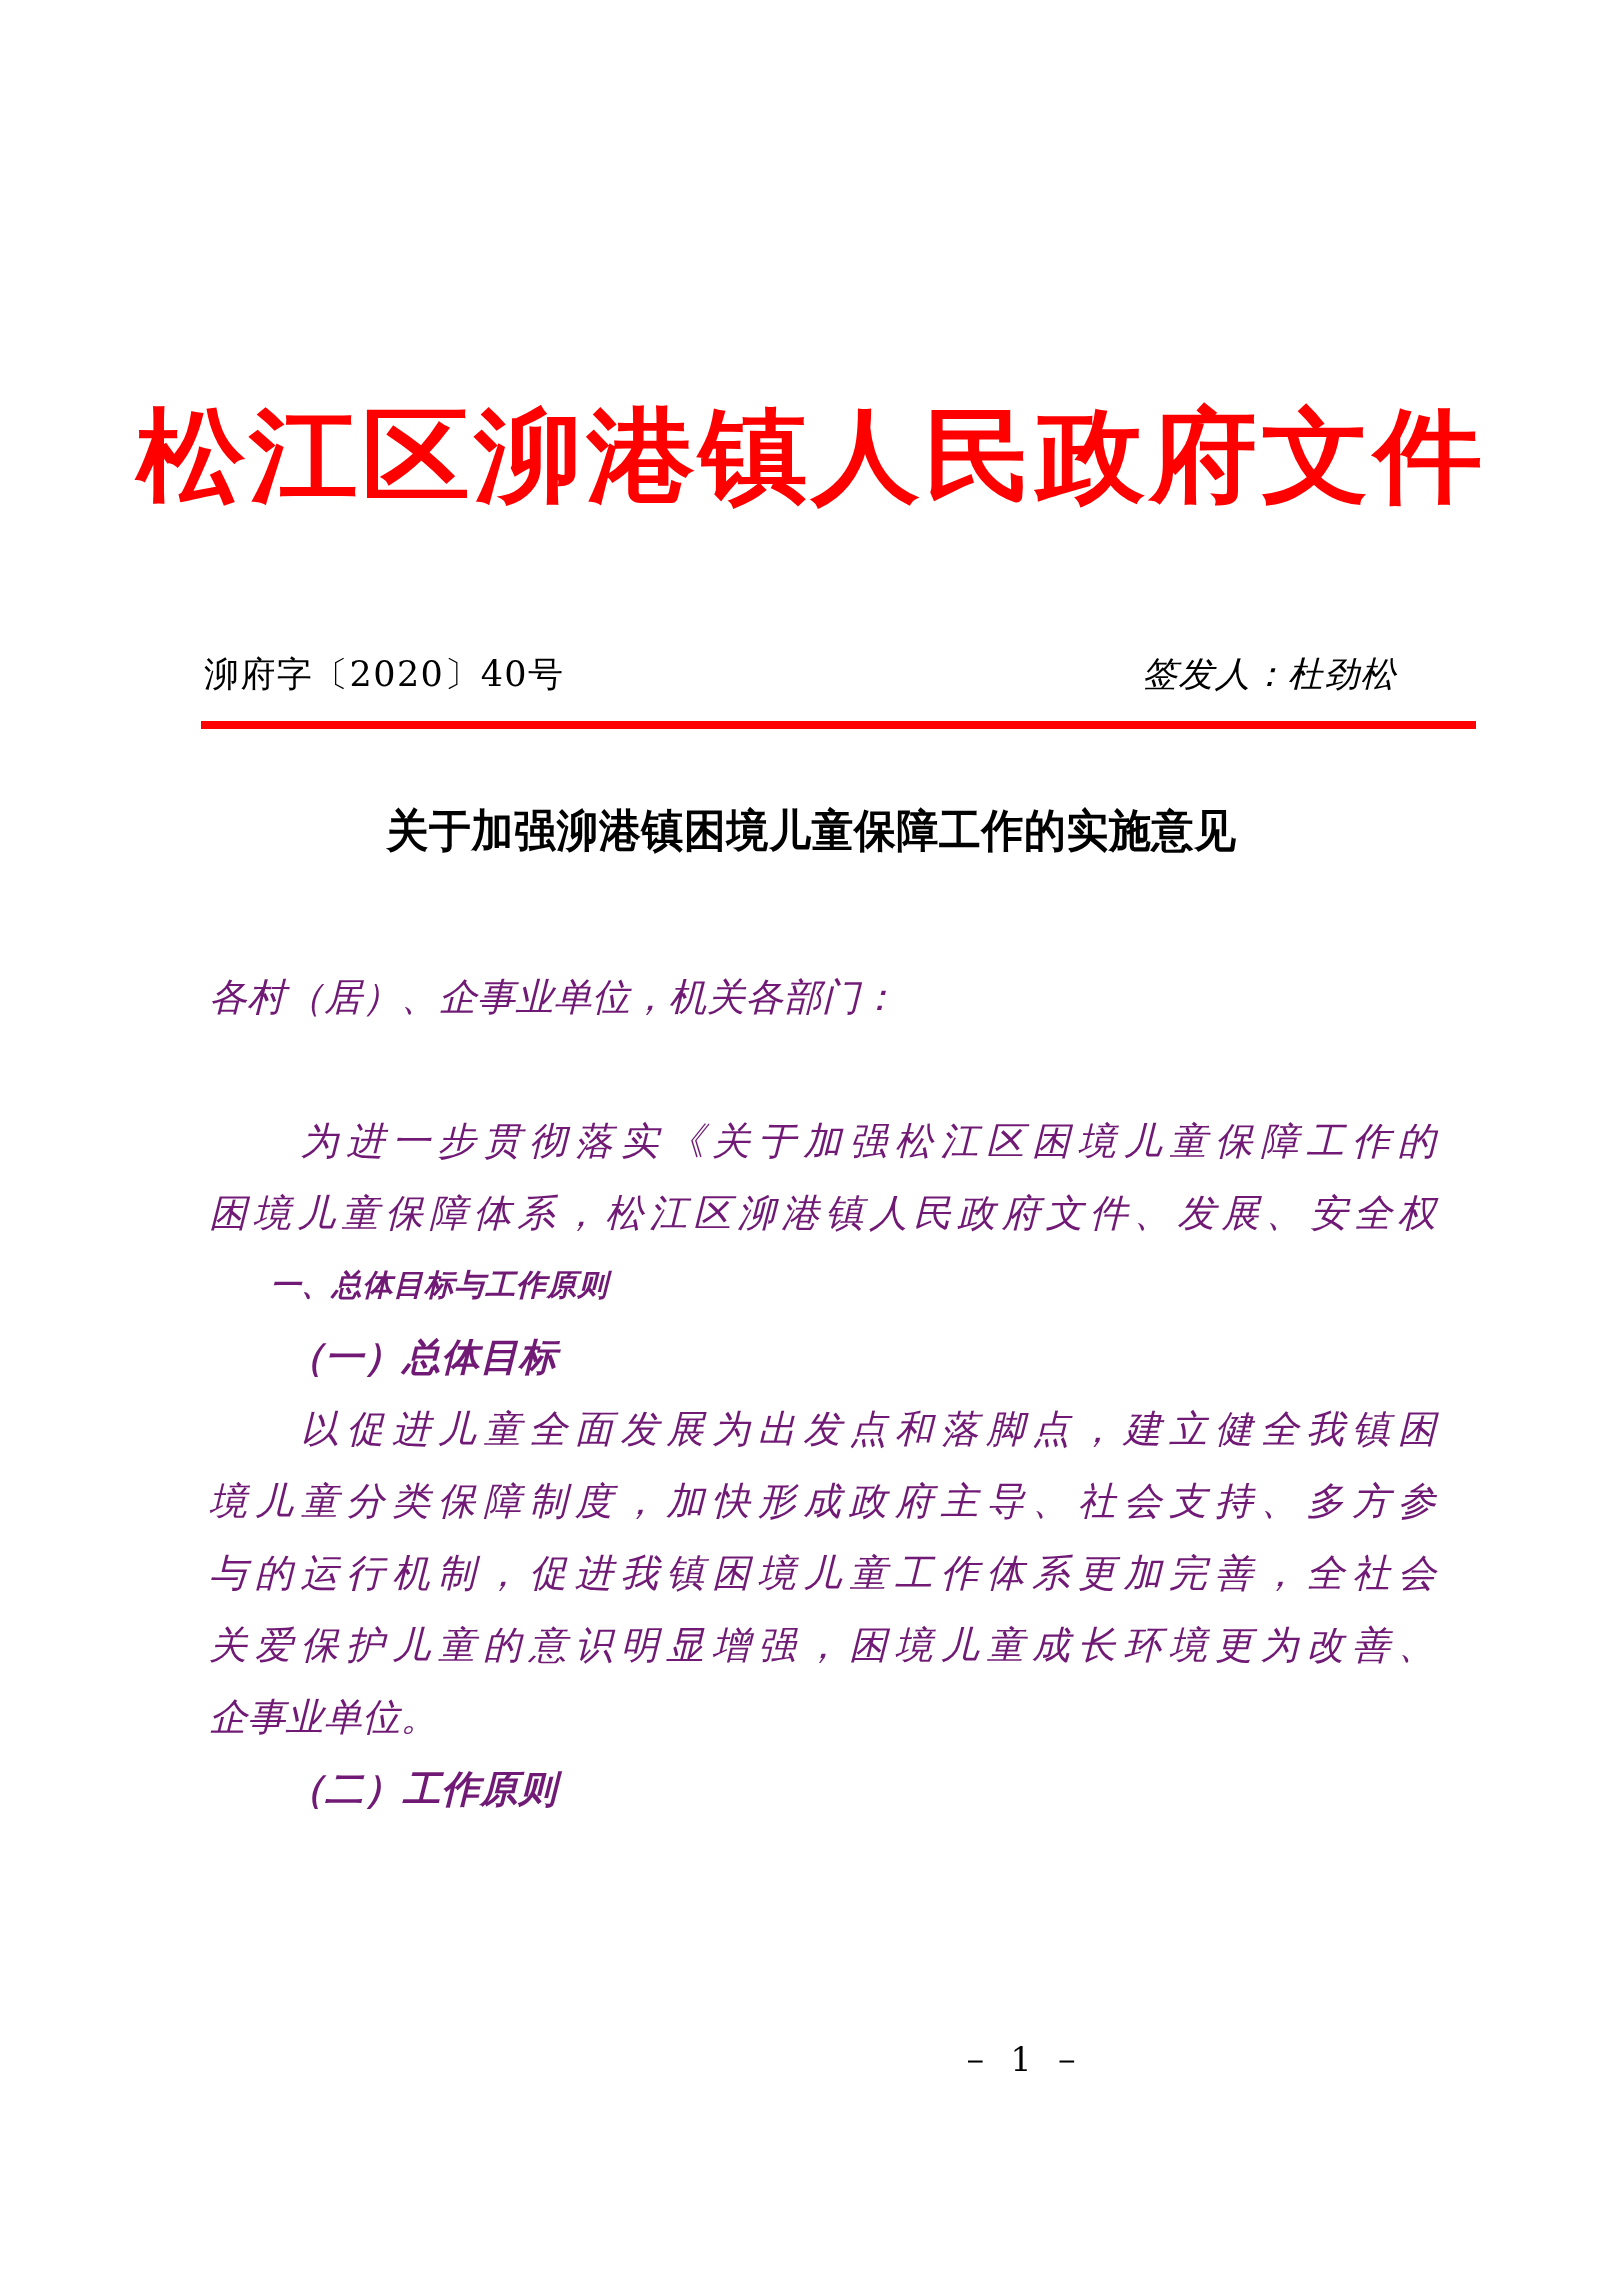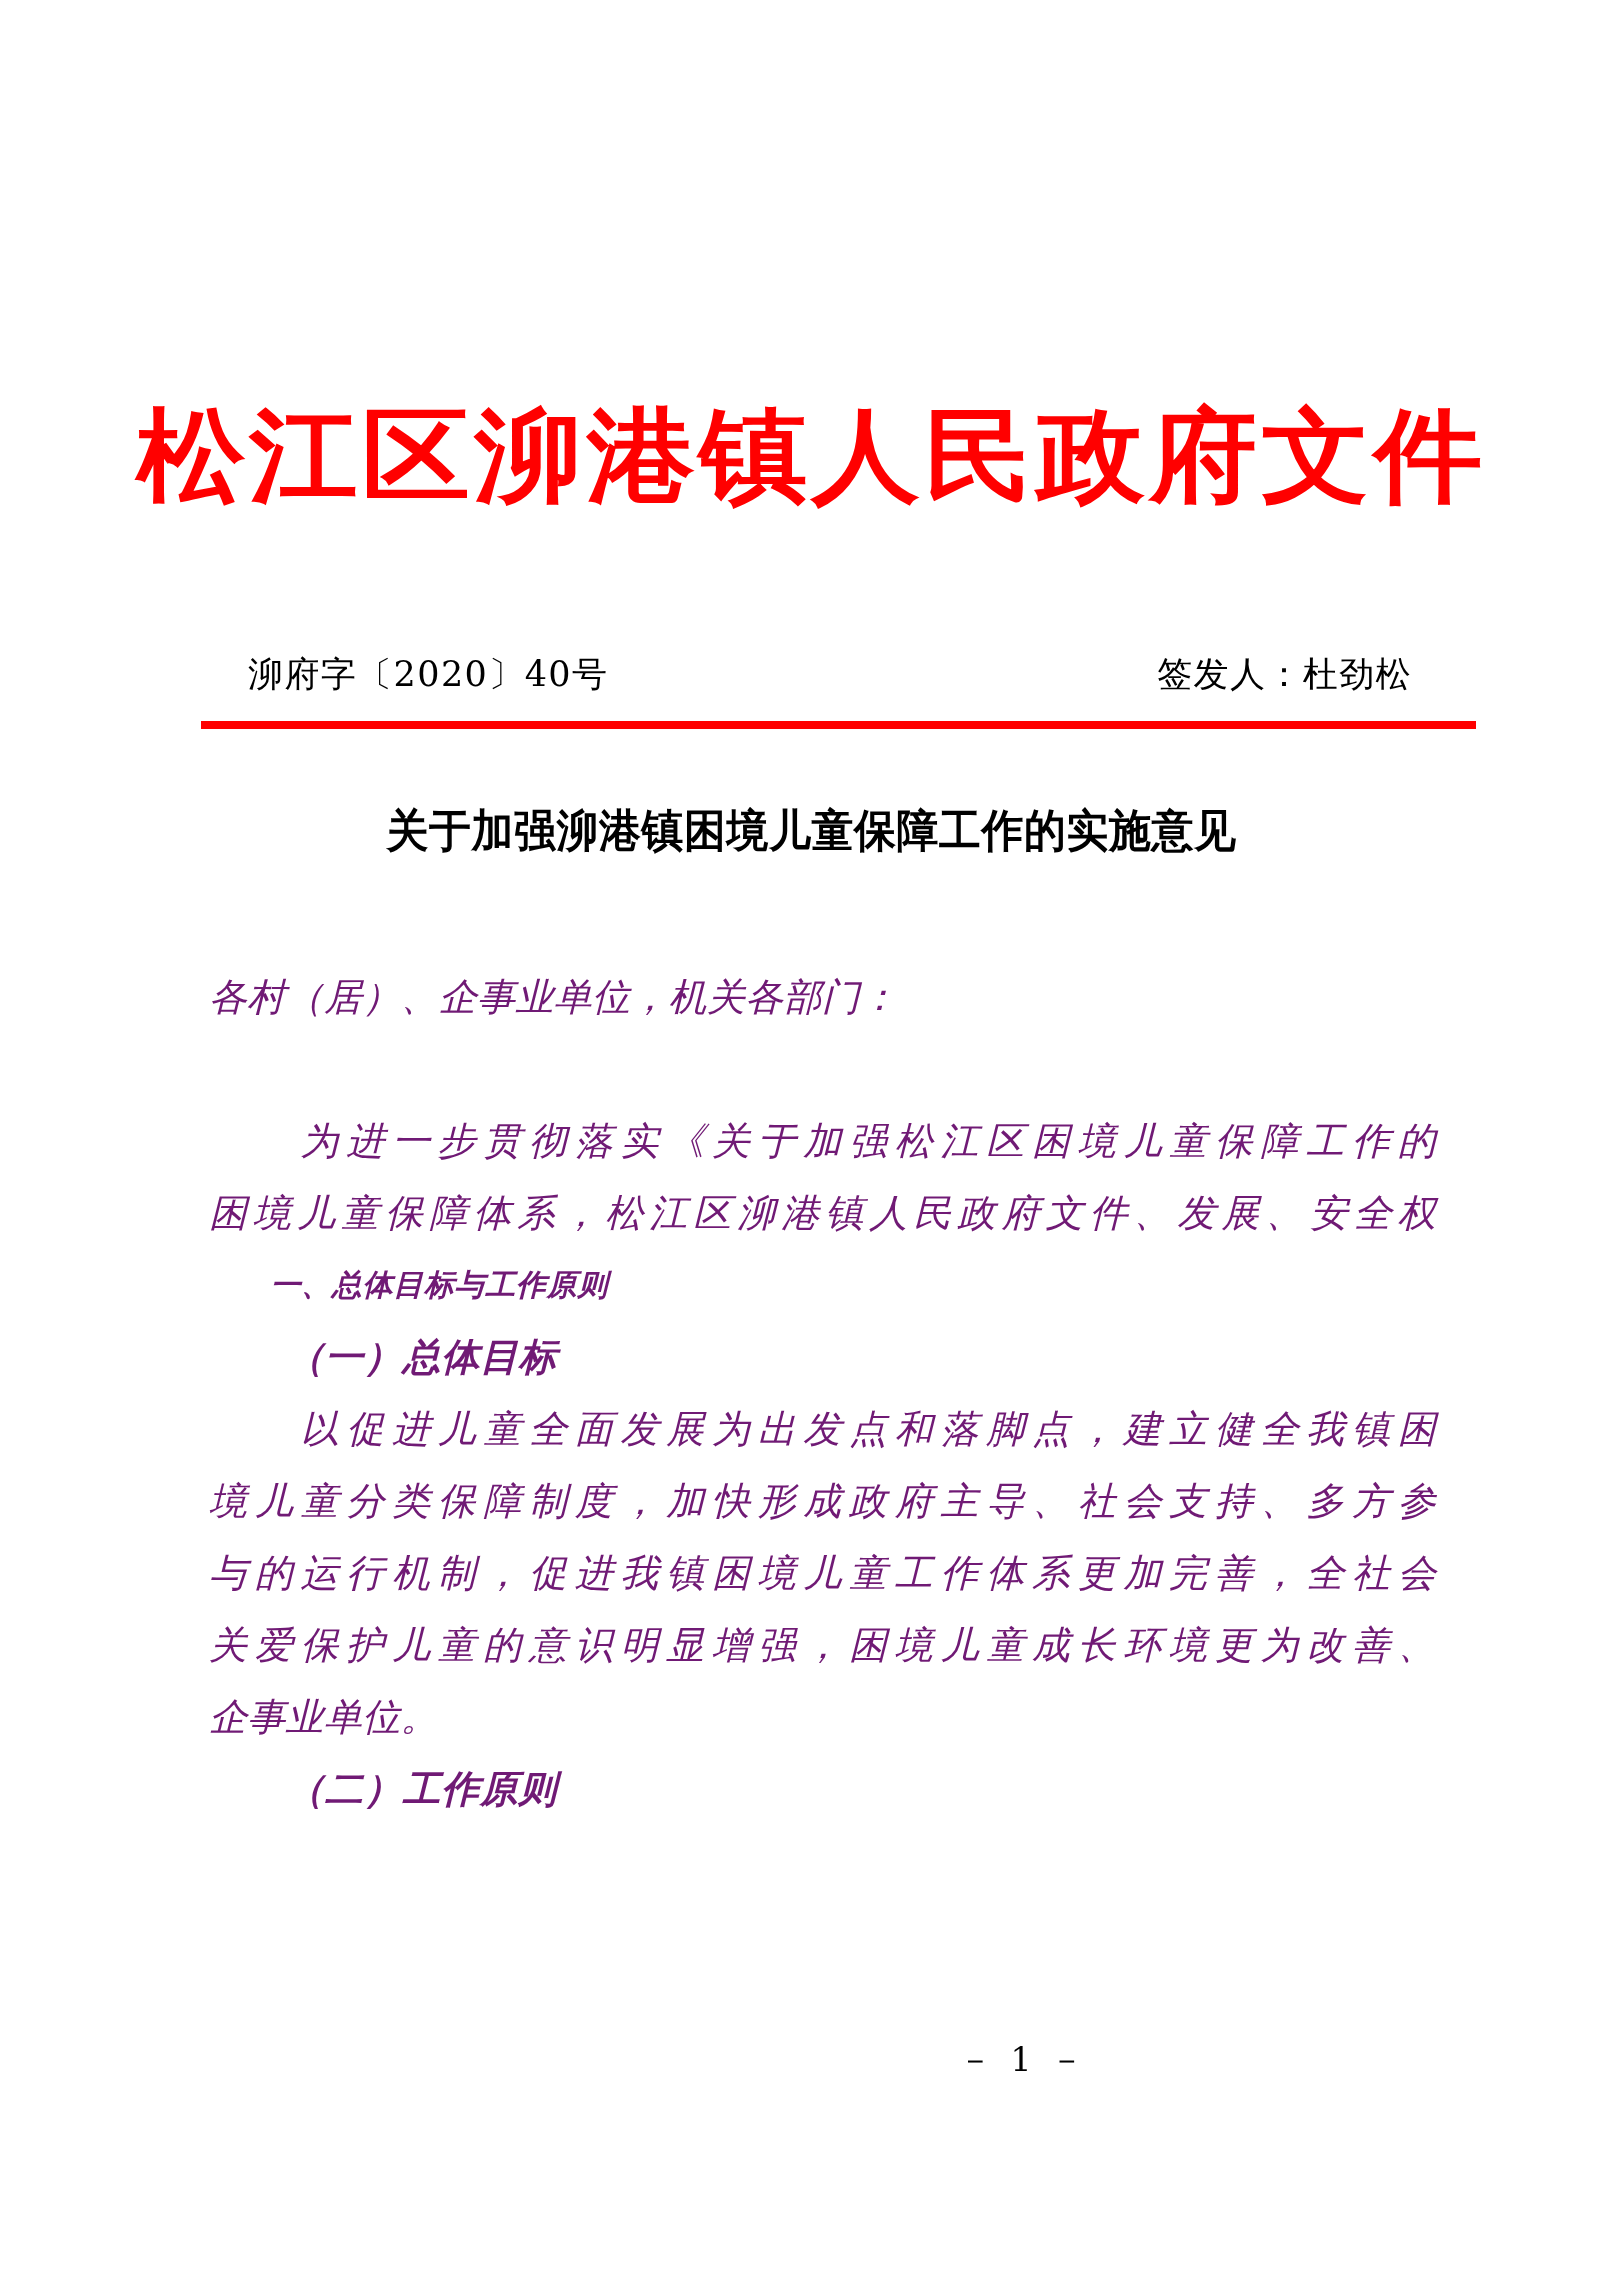--- a/index.html
+++ b/index.html
@@ -50,25 +50,25 @@
     display: flex;
     justify-content: space-between;
     align-items: baseline;
     font-family: "DejaVu Serif", "Liberation Serif", serif;
     font-size: 35px;
     color: #000000;
     letter-spacing: 1.4px;
   }
   .docnum-left {
     white-space: nowrap;
-    margin-left: 44px;
   }
   .docnum-right {
     white-space: nowrap;
-    margin-right: 24px;
+    margin-right: 39px;
+    font-style: italic;
   }
 
   
   .red-rule {
     position: absolute;
     left: 201px;
     top: 721px;
     width: 1275px;
     height: 7.5px;
     background: #ff0000;

